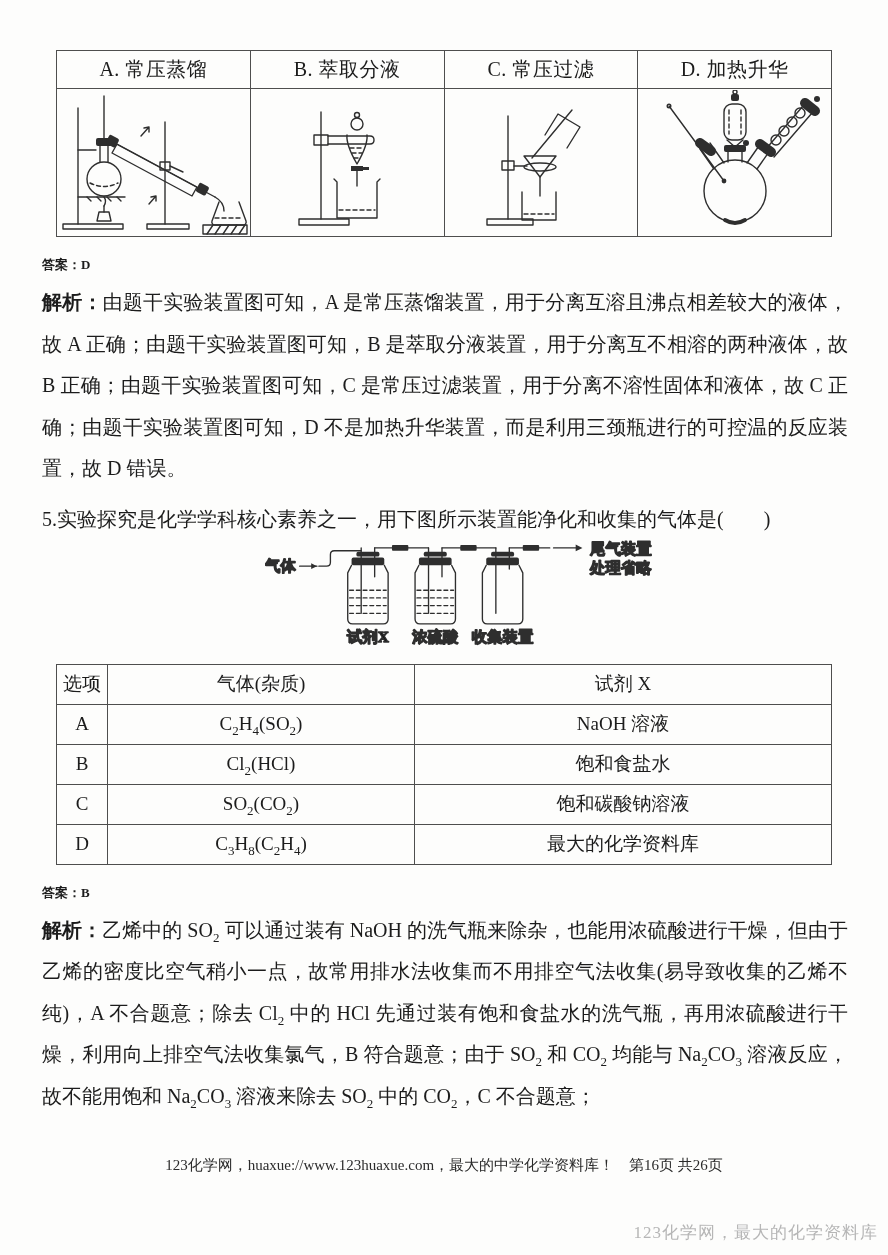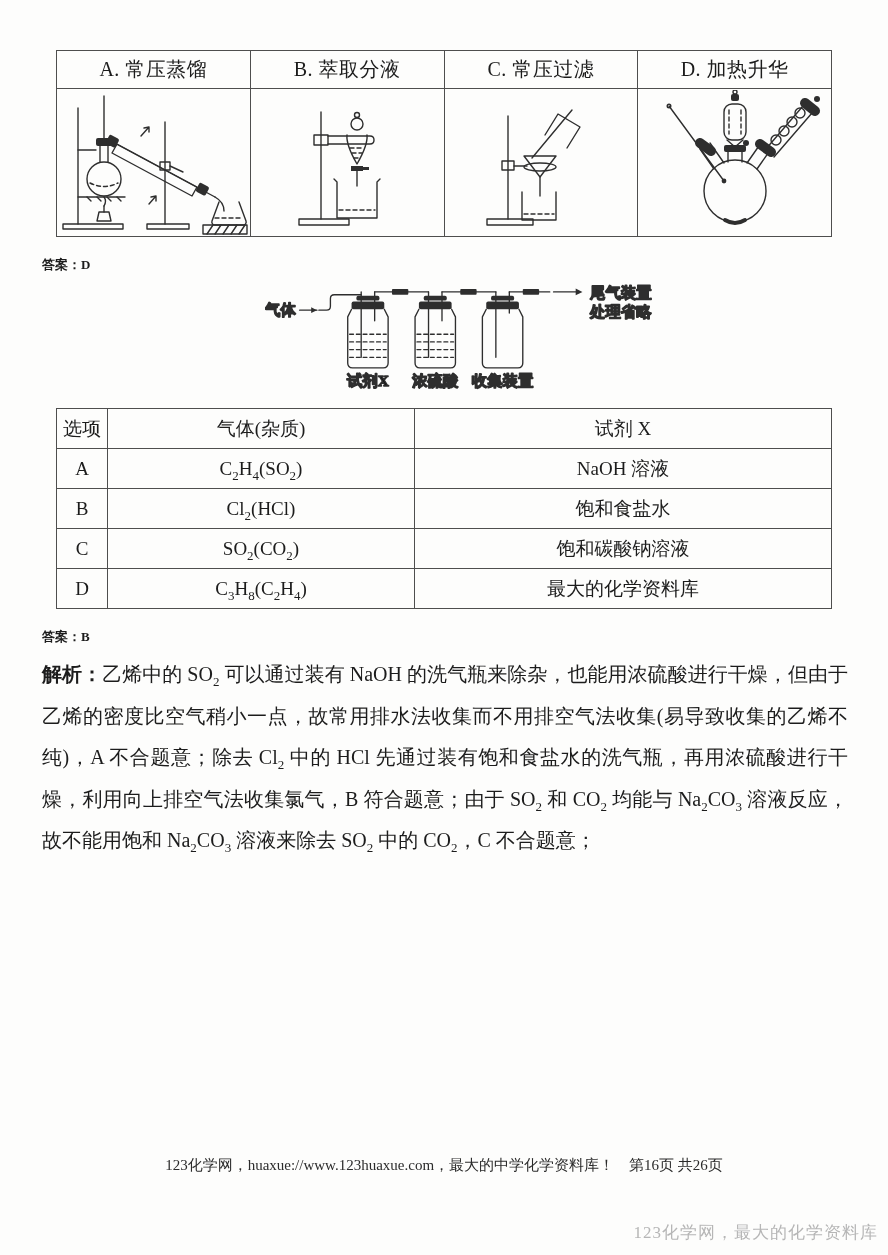--- a/index.html
+++ b/index.html
@@ -163,21 +163,23 @@
             <line x1="166" y1="13" x2="176" y2="21" stroke-width="10" stroke="#2e2e2e"></line>
             <circle cx="178" cy="9" r="3" class="dk"></circle>
           </g>
         </svg>
       </td>
     </tr>
   </tbody>
     </table>
 
   <div class="ans-line"><span>答案：</span><span>D</span></div>
-
+  <p class="para"><span class="lbl">解析：</span><span>由题干实验装置图可知，A 是常压蒸馏装置，用于分离互溶且沸点相差较大的液体，故 A 正确；由题干实验装置图可知，B 是萃取分液装置，用于分离互不相溶的两种液体，故 B 正确；由题干实验装置图可知，C 是常压过滤装置，用于分离不溶性固体和液体，故 C 正确；由题干实验装置图可知，D 不是加热升华装置，而是利用三颈瓶进行的可控温的反应装置，故 D 错误。</span></p>
+
+  <div class="question">5.实验探究是化学学科核心素养之一，用下图所示装置能净化和收集的气体是(　　)</div>
 
   <div class="gas-diagram">
     <svg width="404" height="112" viewBox="0 0 420 116">
       <g class="app" stroke-width="1.6">
         <text x="0" y="32" class="gtxt">气体</text>
         <line x1="36" y1="27" x2="54" y2="27"></line>
         <path d="M54,27 l-6,-3 v6 z" class="dk"></path>
         <path d="M56,27 h8 q4,0 4,-4 v-8 q0,-4 4,-4 h28"></path>
 
         <g>

